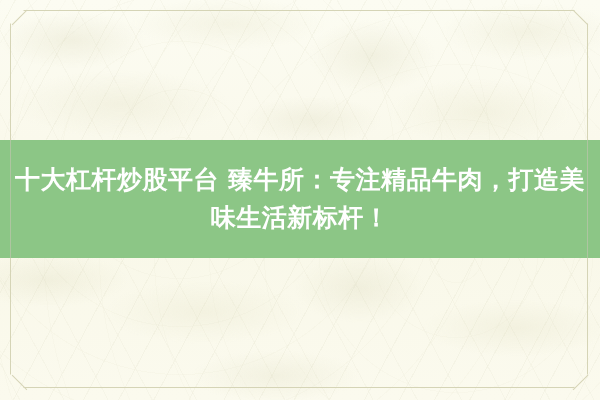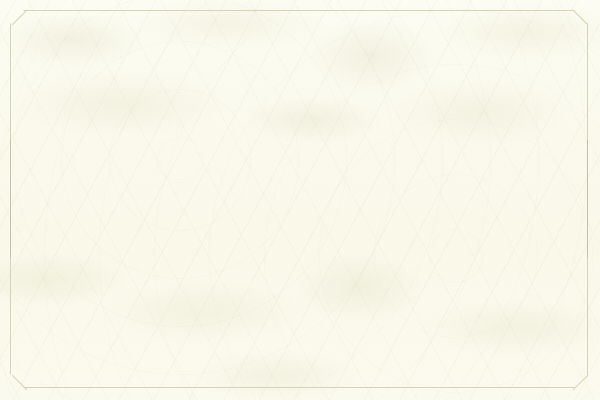--- a/index.html
+++ b/index.html
@@ -159,17 +159,20 @@
   <div class="paper-base"></div>
   <div class="damask"></div>
   <div class="damask-lines"></div>
 
   <div class="frame"></div>
   <div class="bevel tl"></div>
   <div class="bevel tr"></div>
   <div class="bevel bl"></div>
   <div class="bevel br"></div>
 
+  <div class="band">
+    <p class="band-text">十大杠杆炒股平台 臻牛所：专注精品牛肉，打造美味生活新标杆！</p>
+  </div>
 
   <div class="frame-over-band left"></div>
   <div class="frame-over-band right"></div>
 
 </div>
 
 </body></html>

